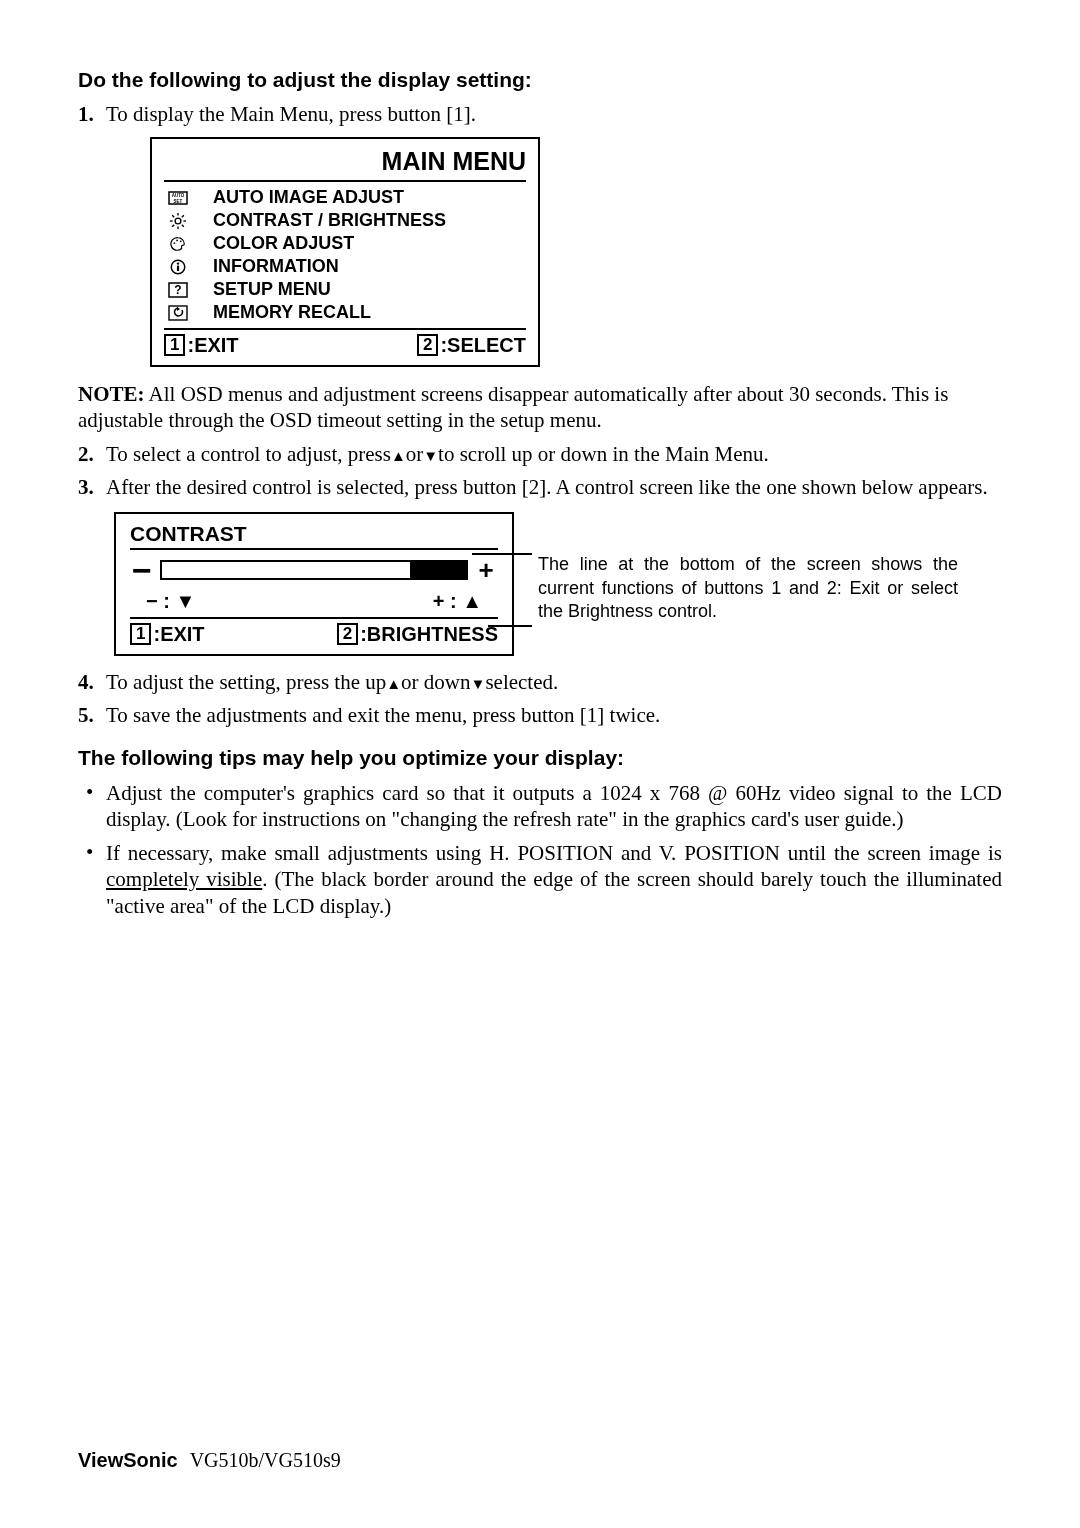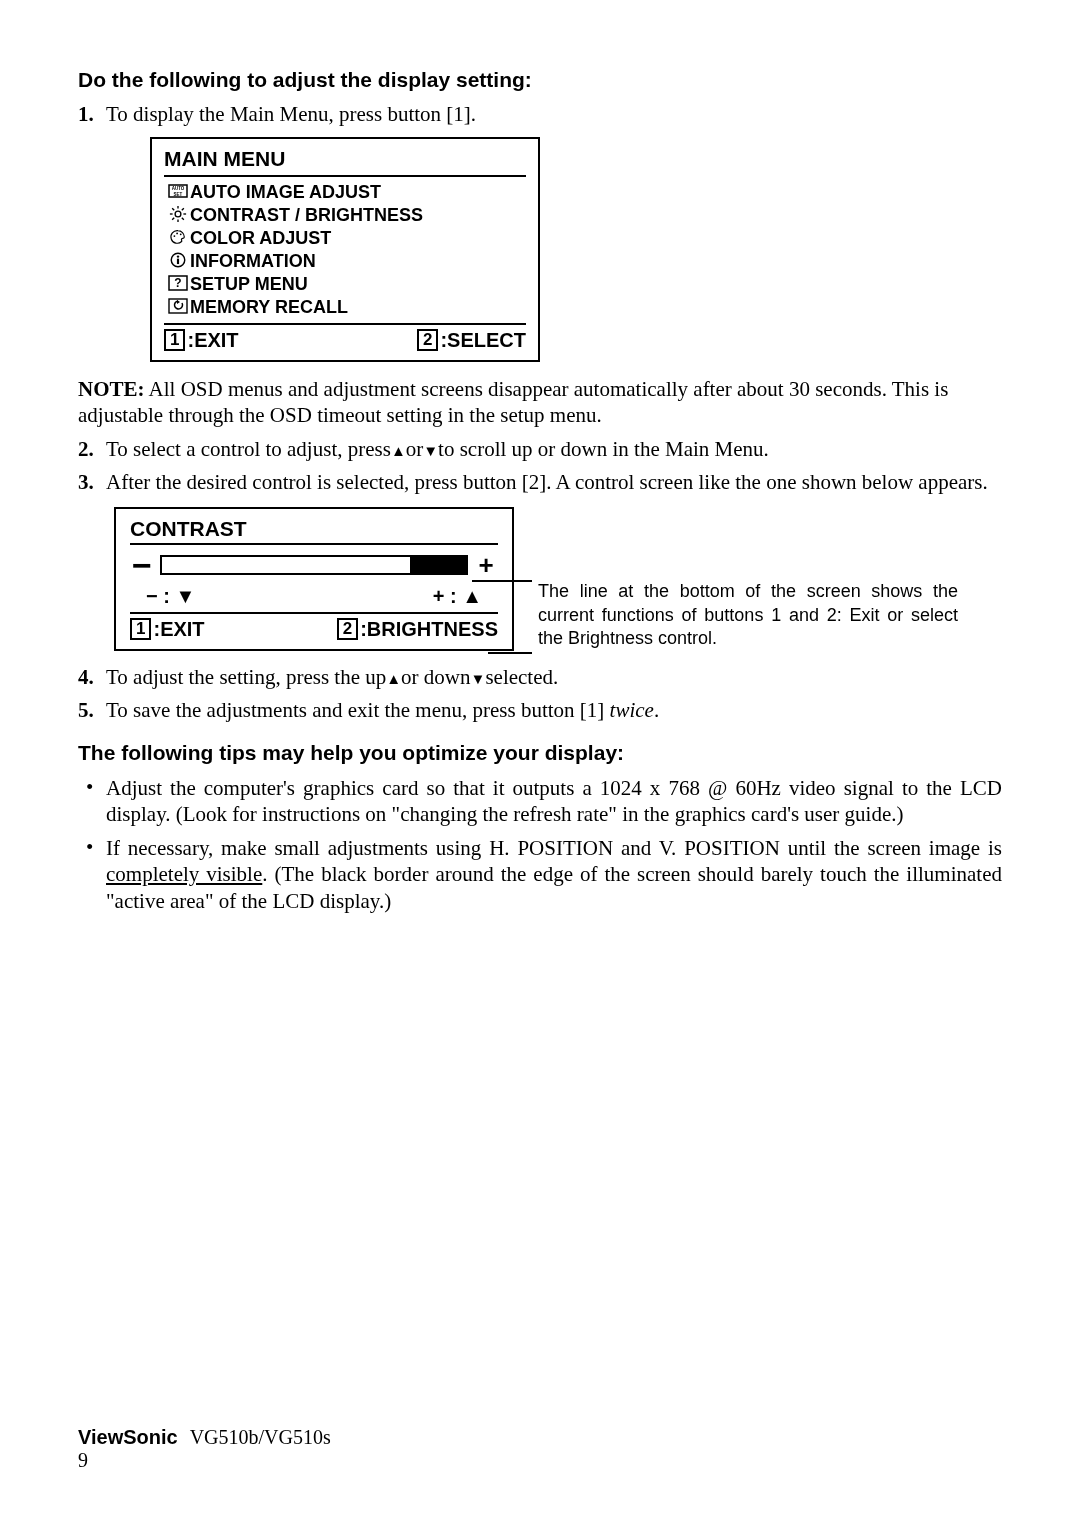--- a/index.html
+++ b/index.html
@@ -41,32 +41,34 @@
   
   .menu-box {
     width: 390px;
     border: 2px solid #000;
     margin: 10px 0 14px 72px;
     background: #fff;
     font-family: Arial, Helvetica, sans-serif;
   }
   .menu-title {
     font-weight: bold;
-    font-size: 21px;
+    font-size: 25px;
     padding: 8px 12px 4px 12px;
+    text-align: right;
   }
   .menu-items {
     margin: 0 12px;
     border-top: 2px solid #000;
     border-bottom: 2px solid #000;
     padding: 4px 0;
   }
   .menu-item {
     display: flex;
-    gap: 0;
+    align-items: center;
+    gap: 23px;
     padding: 1px 2px;
     font-weight: bold;
     font-size: 18px;
   }
   .menu-item .ic {
     width: 24px; height: 18px; flex-shrink: 0;
     display: flex; align-items: center; justify-content: center;
   }
   .menu-item .ic svg { width: 20px; height: 18px; }
   .menu-footer {
@@ -84,21 +86,21 @@
     line-height: 18px;
     vertical-align: text-bottom;
     margin-right: 2px;
   }
 
   .note-para { margin: 8px 0; line-height: 1.25; }
 
   
   .contrast-wrap {
     display: flex;
-    align-items: flex-end;
+    align-items: center;
     gap: 24px;
     margin: 12px 0 14px 36px;
   }
   .contrast-box {
     width: 400px;
     border: 2px solid #000;
     font-family: Arial, Helvetica, sans-serif;
     background: #fff;
   }
   .contrast-title {
@@ -151,27 +153,26 @@
     position: absolute; left: -50px; top: 82px;
   }
 
   .tri-up::before { content: "▲"; font-size: 15px; }
   .tri-down::before { content: "▼"; font-size: 15px; }
 
   .footer-line {
     position: absolute; bottom: 56px; left: 78px; right: 78px;
     display: flex; justify-content: flex-start;
     font-size: 20px;
-    flex-direction: column;
   }
   .footer-line .brand { font-family: Arial, Helvetica, sans-serif; font-weight: bold; }
   .footer-line .model { font-family: "Times New Roman", serif; margin-left: 12px; font-weight: normal; }
 
   .underline { text-decoration: underline; }
-  .italic { font-style: italic; }
+  .italic { }
   .spacer-sm { height: 10px; }
 </style>
 </head>
 <body>
 
 <div class="bold-heading">Do the following to adjust the display setting:</div>
 
 <div class="num-row">
   <div class="num">1.</div>
   <div class="body">To display the Main Menu, press button [1].</div>

